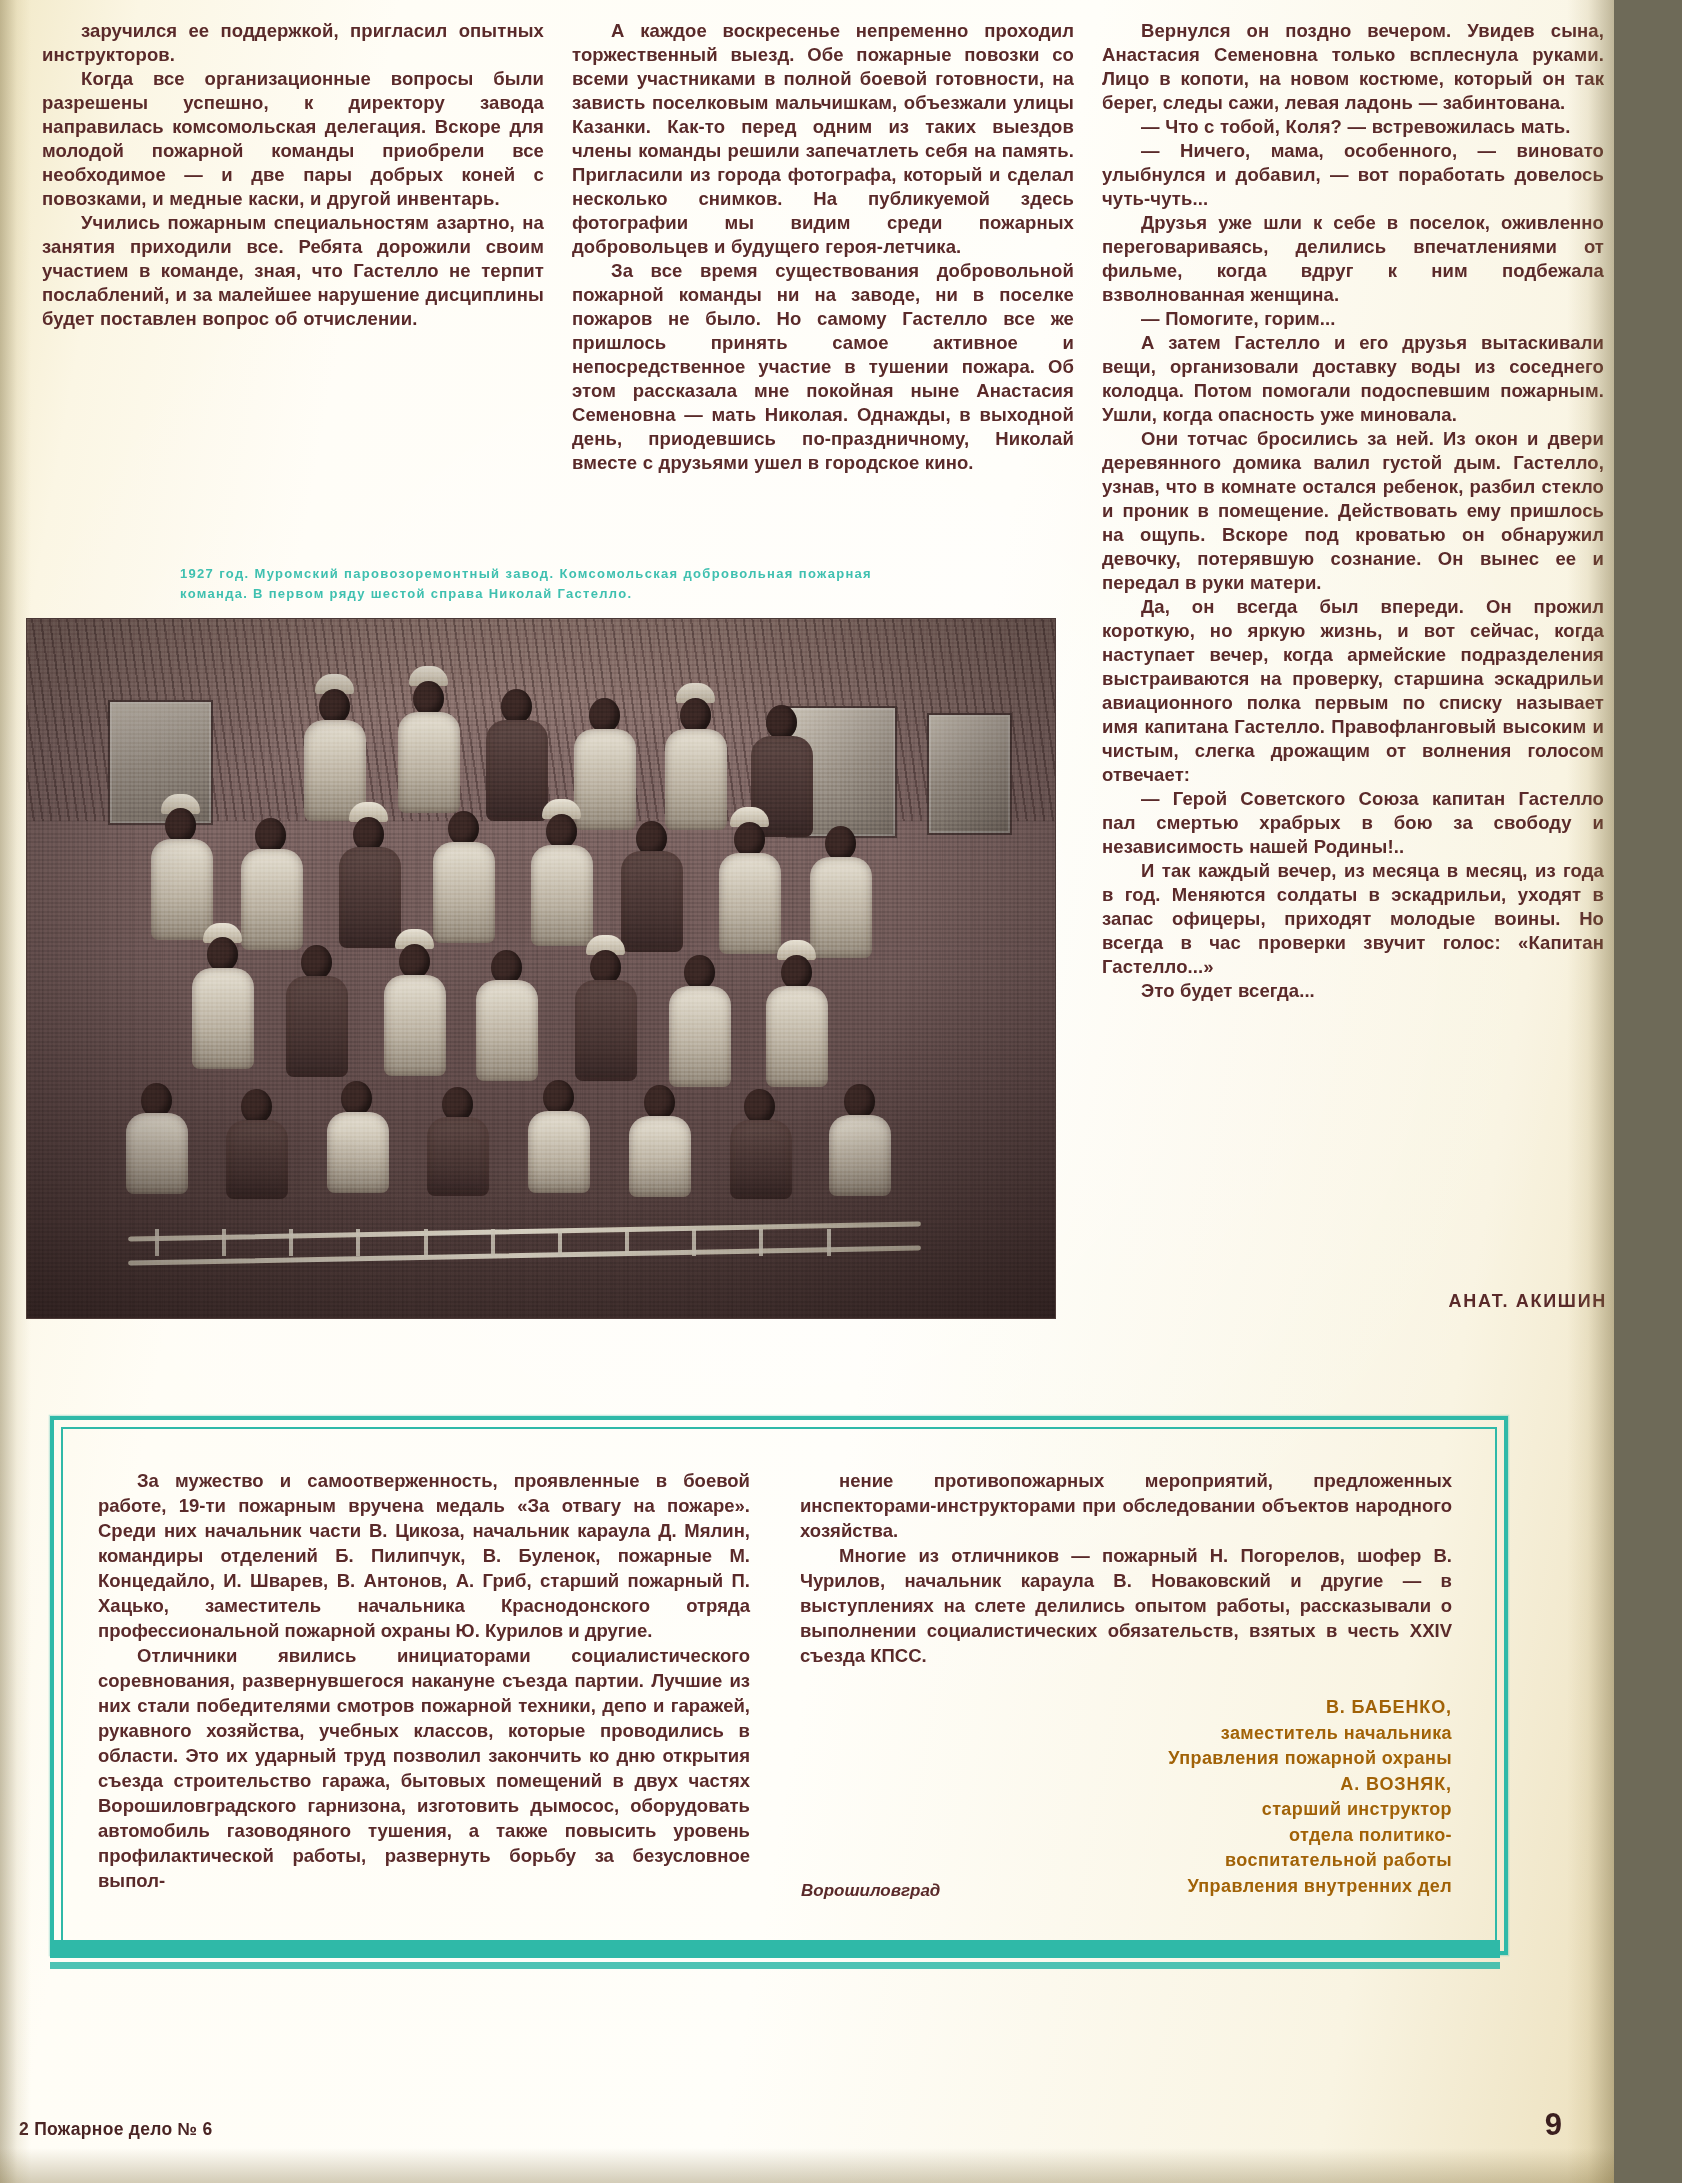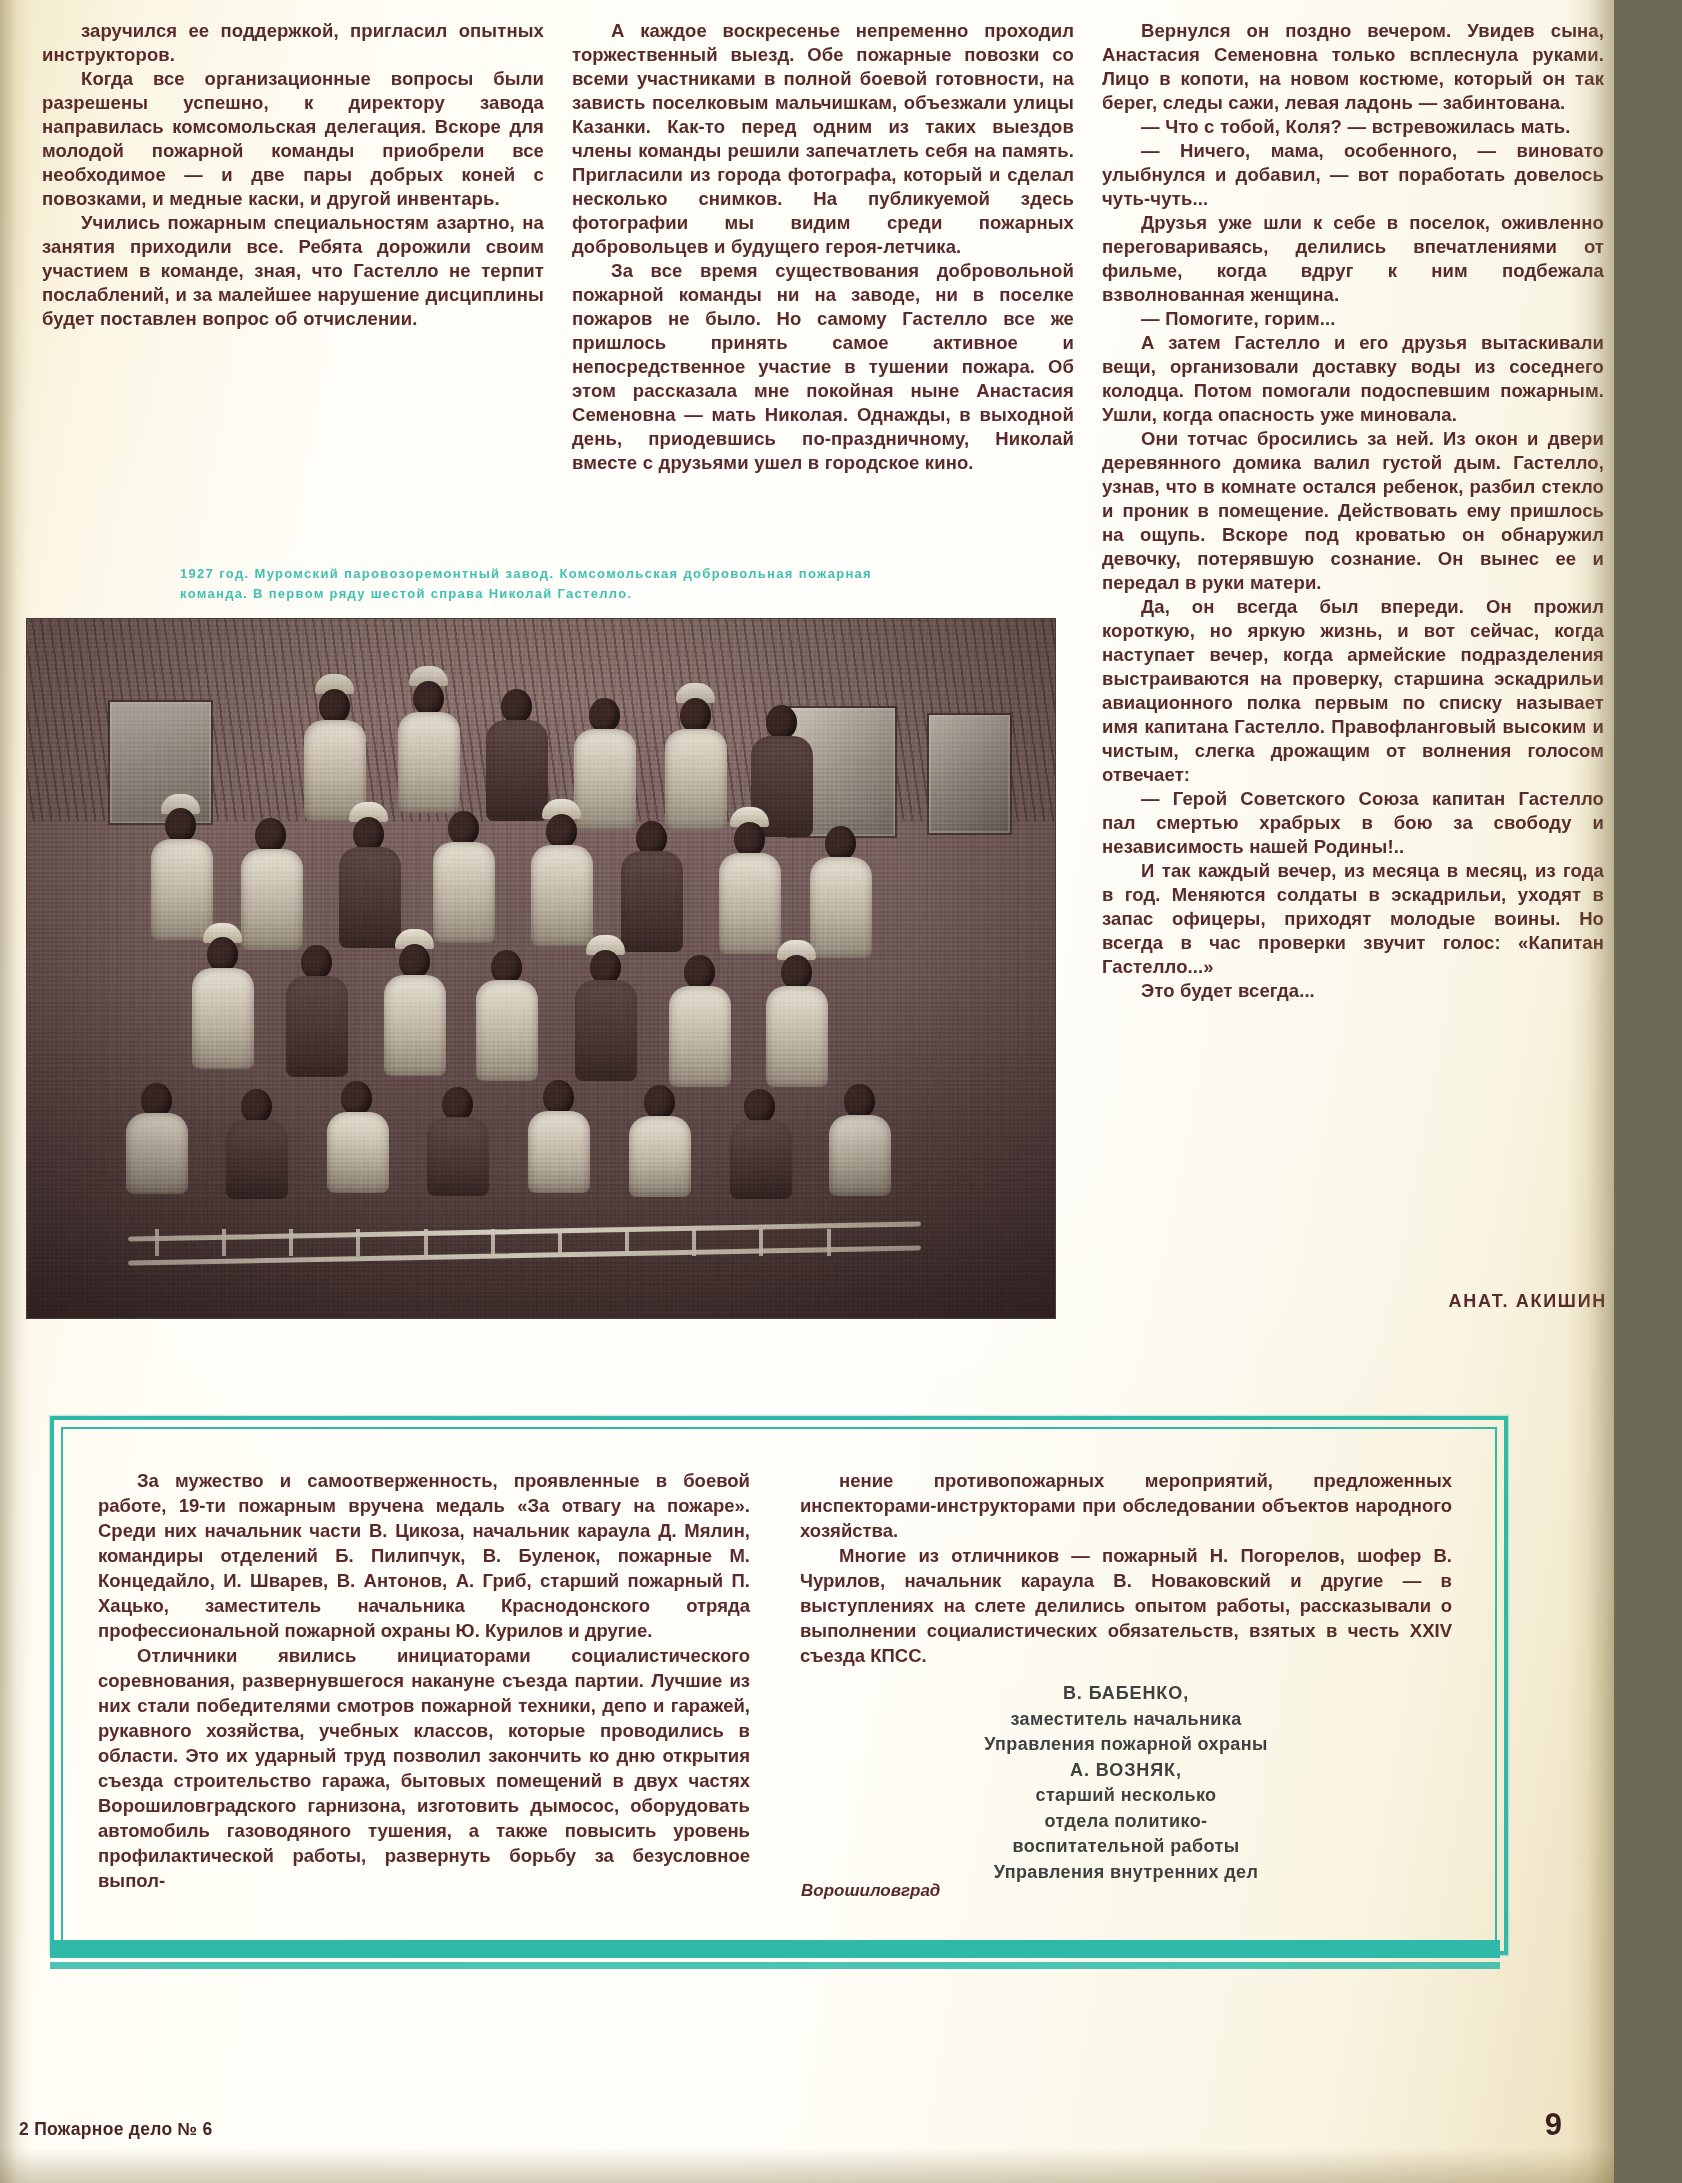--- a/index.html
+++ b/index.html
@@ -227,23 +227,23 @@
   .box-col p {
     margin: 0;
     color: #5a2a2a;
     font-size: 18.5px;
     line-height: 25px;
     text-align: justify;
     text-indent: 39px;
     font-weight: 700;
   }
   .signature {
-    margin-top: 13px;
-    text-align: center;
-    color: #404040;
+    margin-top: 27px;
+    text-align: right;
+    color: #a16207;
     font-size: 18px;
     line-height: 25.5px;
     font-weight: 800;
     letter-spacing: 0.4px;
   }
   .signature .nm { letter-spacing: 0.9px; }
   .city {
     position: absolute;
     left: 801px;
     top: 1881px;
@@ -451,21 +451,21 @@
         <p>Отличники явились инициаторами социалистического соревнования, развернувшегося накануне съезда партии. Лучшие из них стали победителями смотров пожарной техники, депо и гаражей, рукавного хозяйства, учебных классов, которые проводились в области. Это их ударный труд позволил закончить ко дню открытия съезда строительство гаража, бытовых помещений в двух частях Ворошиловградского гарнизона, изготовить дымосос, оборудовать автомобиль газоводяного тушения, а также повысить уровень профилактической работы, развернуть борьбу за безусловное выпол-</p>
       </div>
       <div class="box-col">
         <p>нение противопожарных мероприятий, предложенных инспекторами-инструкторами при обследовании объектов народного хозяйства.</p>
         <p>Многие из отличников — пожарный Н. Погорелов, шофер В. Чурилов, начальник караула В. Новаковский и другие — в выступлениях на слете делились опытом работы, рассказывали о выполнении социалистических обязательств, взятых в честь XXIV съезда КПСС.</p>
         <div class="signature">
           <div class="nm">В. БАБЕНКО,</div>
           <div>заместитель начальника</div>
           <div>Управления пожарной охраны</div>
           <div class="nm">А. ВОЗНЯК,</div>
-          <div>старший несколько</div>
+          <div>старший инструктор</div>
           <div>отдела политико-</div>
           <div>воспитательной работы</div>
           <div>Управления внутренних дел</div>
         </div>
       </div>
     </div>
 
     <div class="city">Ворошиловград</div>
 
     <div class="footer-left">2 Пожарное дело № 6</div>

